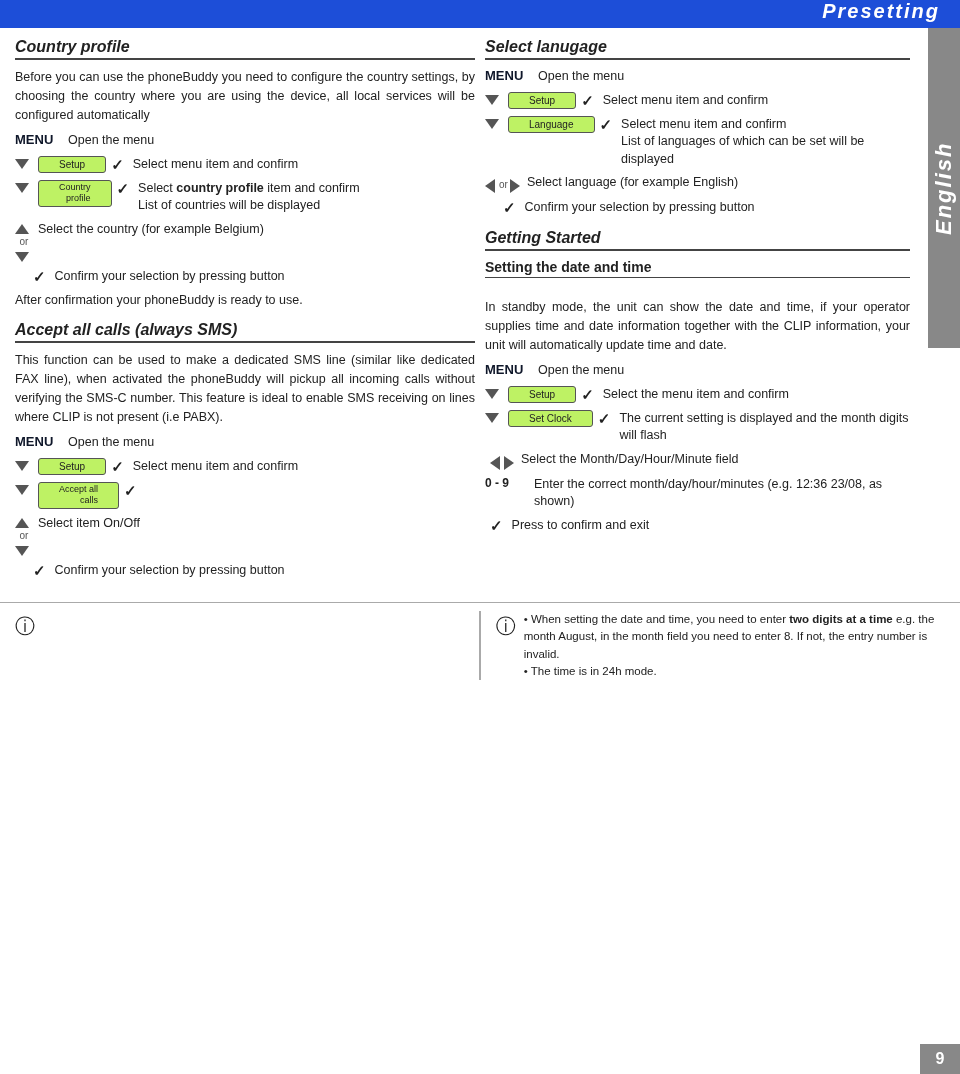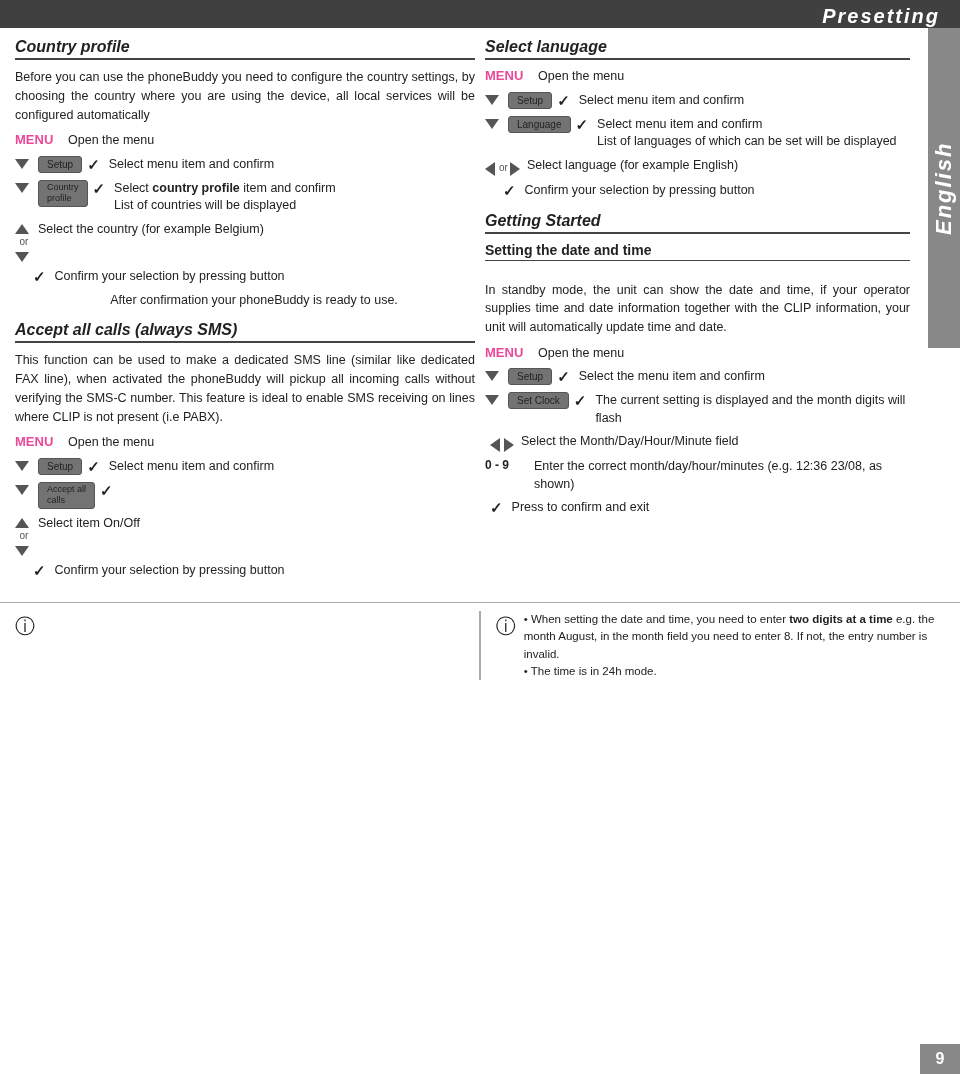--- a/index.html
+++ b/index.html
@@ -8,25 +8,25 @@
       min-height: 1074px;
       background: #ffffff;
       font-family: Arial, Helvetica, sans-serif;
       font-size: 13px;
       color: #222;
       position: relative;
     }
 
     
     .top-bar {
-      background: #404040;
+      background: #1d4ed8;
       height: 28px;
       width: 100%;
       display: flex;
-      align-items: flex-end;
+      align-items: flex-start;
       justify-content: flex-end;
       padding-right: 20px;
     }
     .top-bar-title {
       color: #fff;
       font-size: 20px;
       font-style: italic;
       font-weight: bold;
       letter-spacing: 2px;
     }
@@ -105,32 +105,32 @@
       display: flex;
       align-items: flex-start;
       margin-bottom: 6px;
       gap: 5px;
     }
 
     .menu-label {
       font-weight: bold;
       font-size: 13px;
       min-width: 48px;
-      color: #ec4899;
+      color: #0f172a;
     }
 
     
     .btn-box {
       border: 1.5px solid #555;
       border-radius: 3px;
-      padding: 1px 8px;
+      padding: 1px 20px;
       font-size: 10px;
       min-width: 44px;
-      text-align: left;
-      background: #737373;
+      text-align: right;
+      background: #bef264;
       display: inline-block;
       line-height: 1.3;
     }
 
     
     .arrow-down {
       display: inline-block;
       width: 0; height: 0;
       border-left: 7px solid transparent;
       border-right: 7px solid transparent;
@@ -293,21 +293,21 @@
         </div>
         <span class="instr-text">Select the country (for example Belgium)</span>
       </div>
 
       <div class="instr-row">
         <span class="checkmark" style="margin-left:18px;">✓</span>
         <span class="instr-text">Confirm your selection by pressing button</span>
       </div>
 
       <div class="instr-row">
-        <span class="instr-text" style="margin-left:18px;text-align:center;">After confirmation your phoneBuddy is ready to use.</span>
+        <span class="instr-text" style="margin-left:0;">After confirmation your phoneBuddy is ready to use.</span>
       </div>
     </div>
 
     <div class="section-spacer">
       <div class="section-header">Accept all calls (always SMS)</div>
       <p class="body-text">This function can be used to make a dedicated SMS line (similar like dedicated FAX line), when activated the phoneBuddy will pickup all incoming calls without verifying the SMS-C number. This feature is ideal to enable SMS receiving on lines where CLIP is not present (i.e PABX).</p>
 
       <div class="instr-row">
         <span class="menu-label">MENU</span>
         <span class="instr-text">Open the menu</span>

